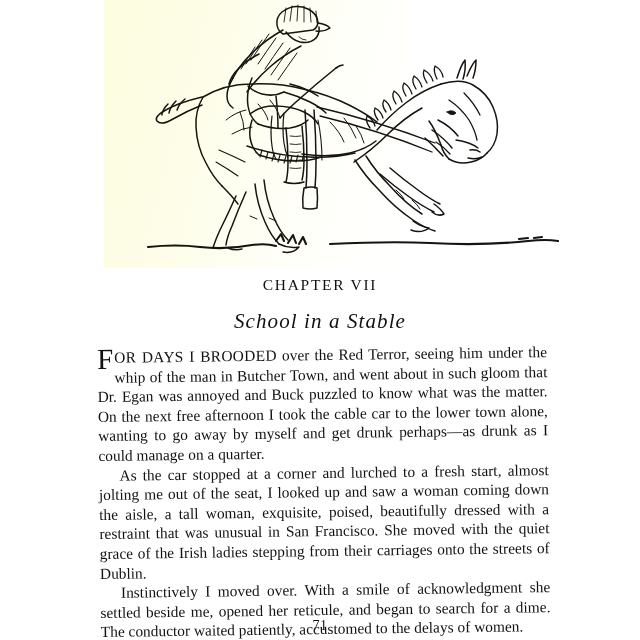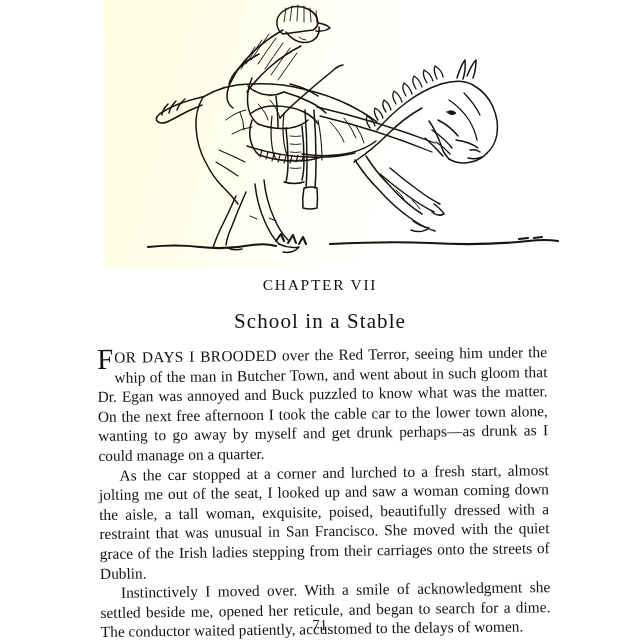--- a/index.html
+++ b/index.html
@@ -55,20 +55,21 @@
   }
   #chapter-number {
     font-size: 15.5px;
     letter-spacing: 1.7px;
     font-variant: small-caps;
     text-transform: uppercase;
     line-height: 1.1;
   }
   #chapter-title {
     margin-top: 17px;
+    font-style: italic;
     font-size: 21px;
     letter-spacing: 1.1px;
     line-height: 1.1;
   }
 
   
   #body-text {
     position: absolute;
     left: 97px;
     top: 348px;

